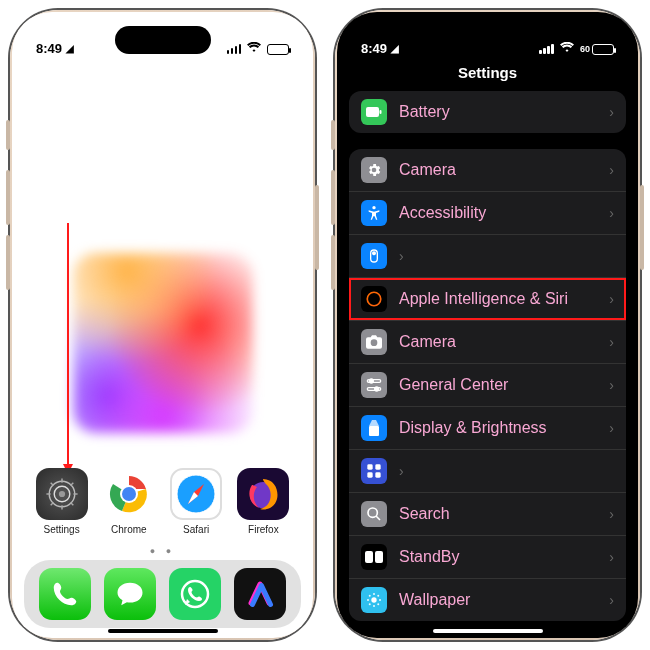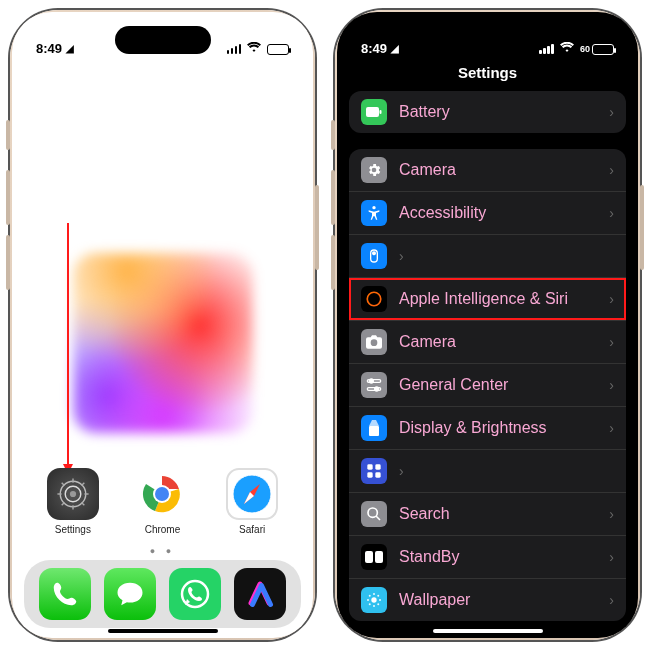--- a/index.html
+++ b/index.html
@@ -197,20 +197,30 @@
           <div class="app-icon ic-safari">
             <svg width="44" height="44" viewBox="0 0 44 44">
                 <circle cx="22" cy="22" r="19" fill="#1a9fff"></circle>
                 <circle cx="22" cy="22" r="19" fill="none" stroke="#fff" stroke-width="1"></circle>
                 <polygon points="30,12 24,24 14,32 20,20" fill="#ff3b30"></polygon>
                 <polygon points="24,24 14,32 20,20" fill="#fff"></polygon>
               </svg>
           </div>
           <div class="app-label">Safari</div>
         </div>
+        <div class="app">
+          <div class="app-icon ic-firefox">
+            <svg width="40" height="40" viewBox="0 0 40 40">
+                <circle cx="20" cy="21" r="13" fill="#7038c7"></circle>
+                <path d="M20 5 C32 5 36 17 34 25 C32 33 24 37 17 35 C27 33 30 22 26 14 C24 10 20 8 20 5 Z" fill="#ff9500"></path>
+                <path d="M9 11 C4 18 6 30 16 34 C10 29 9 19 14 13 C12 12 10 11 9 11 Z" fill="#ff3860"></path>
+              </svg>
+          </div>
+          <div class="app-label">Firefox</div>
+        </div>
       </div>
 
       <div class="page-dots">● ●</div>
 
       <div class="dock">
         <div class="app-icon ic-phone">
           <svg width="30" height="30" viewBox="0 0 24 24">
               <path d="M6 3 C5 3 3 4 3 7 C3 14 10 21 17 21 C20 21 21 19 21 18 C21 17 19 15 17 15 C16 15 15 16 14 16 C12 16 8 12 8 10 C8 9 9 8 9 7 C9 5 7 3 6 3 Z" fill="#fff"></path>
             </svg>
         </div>

